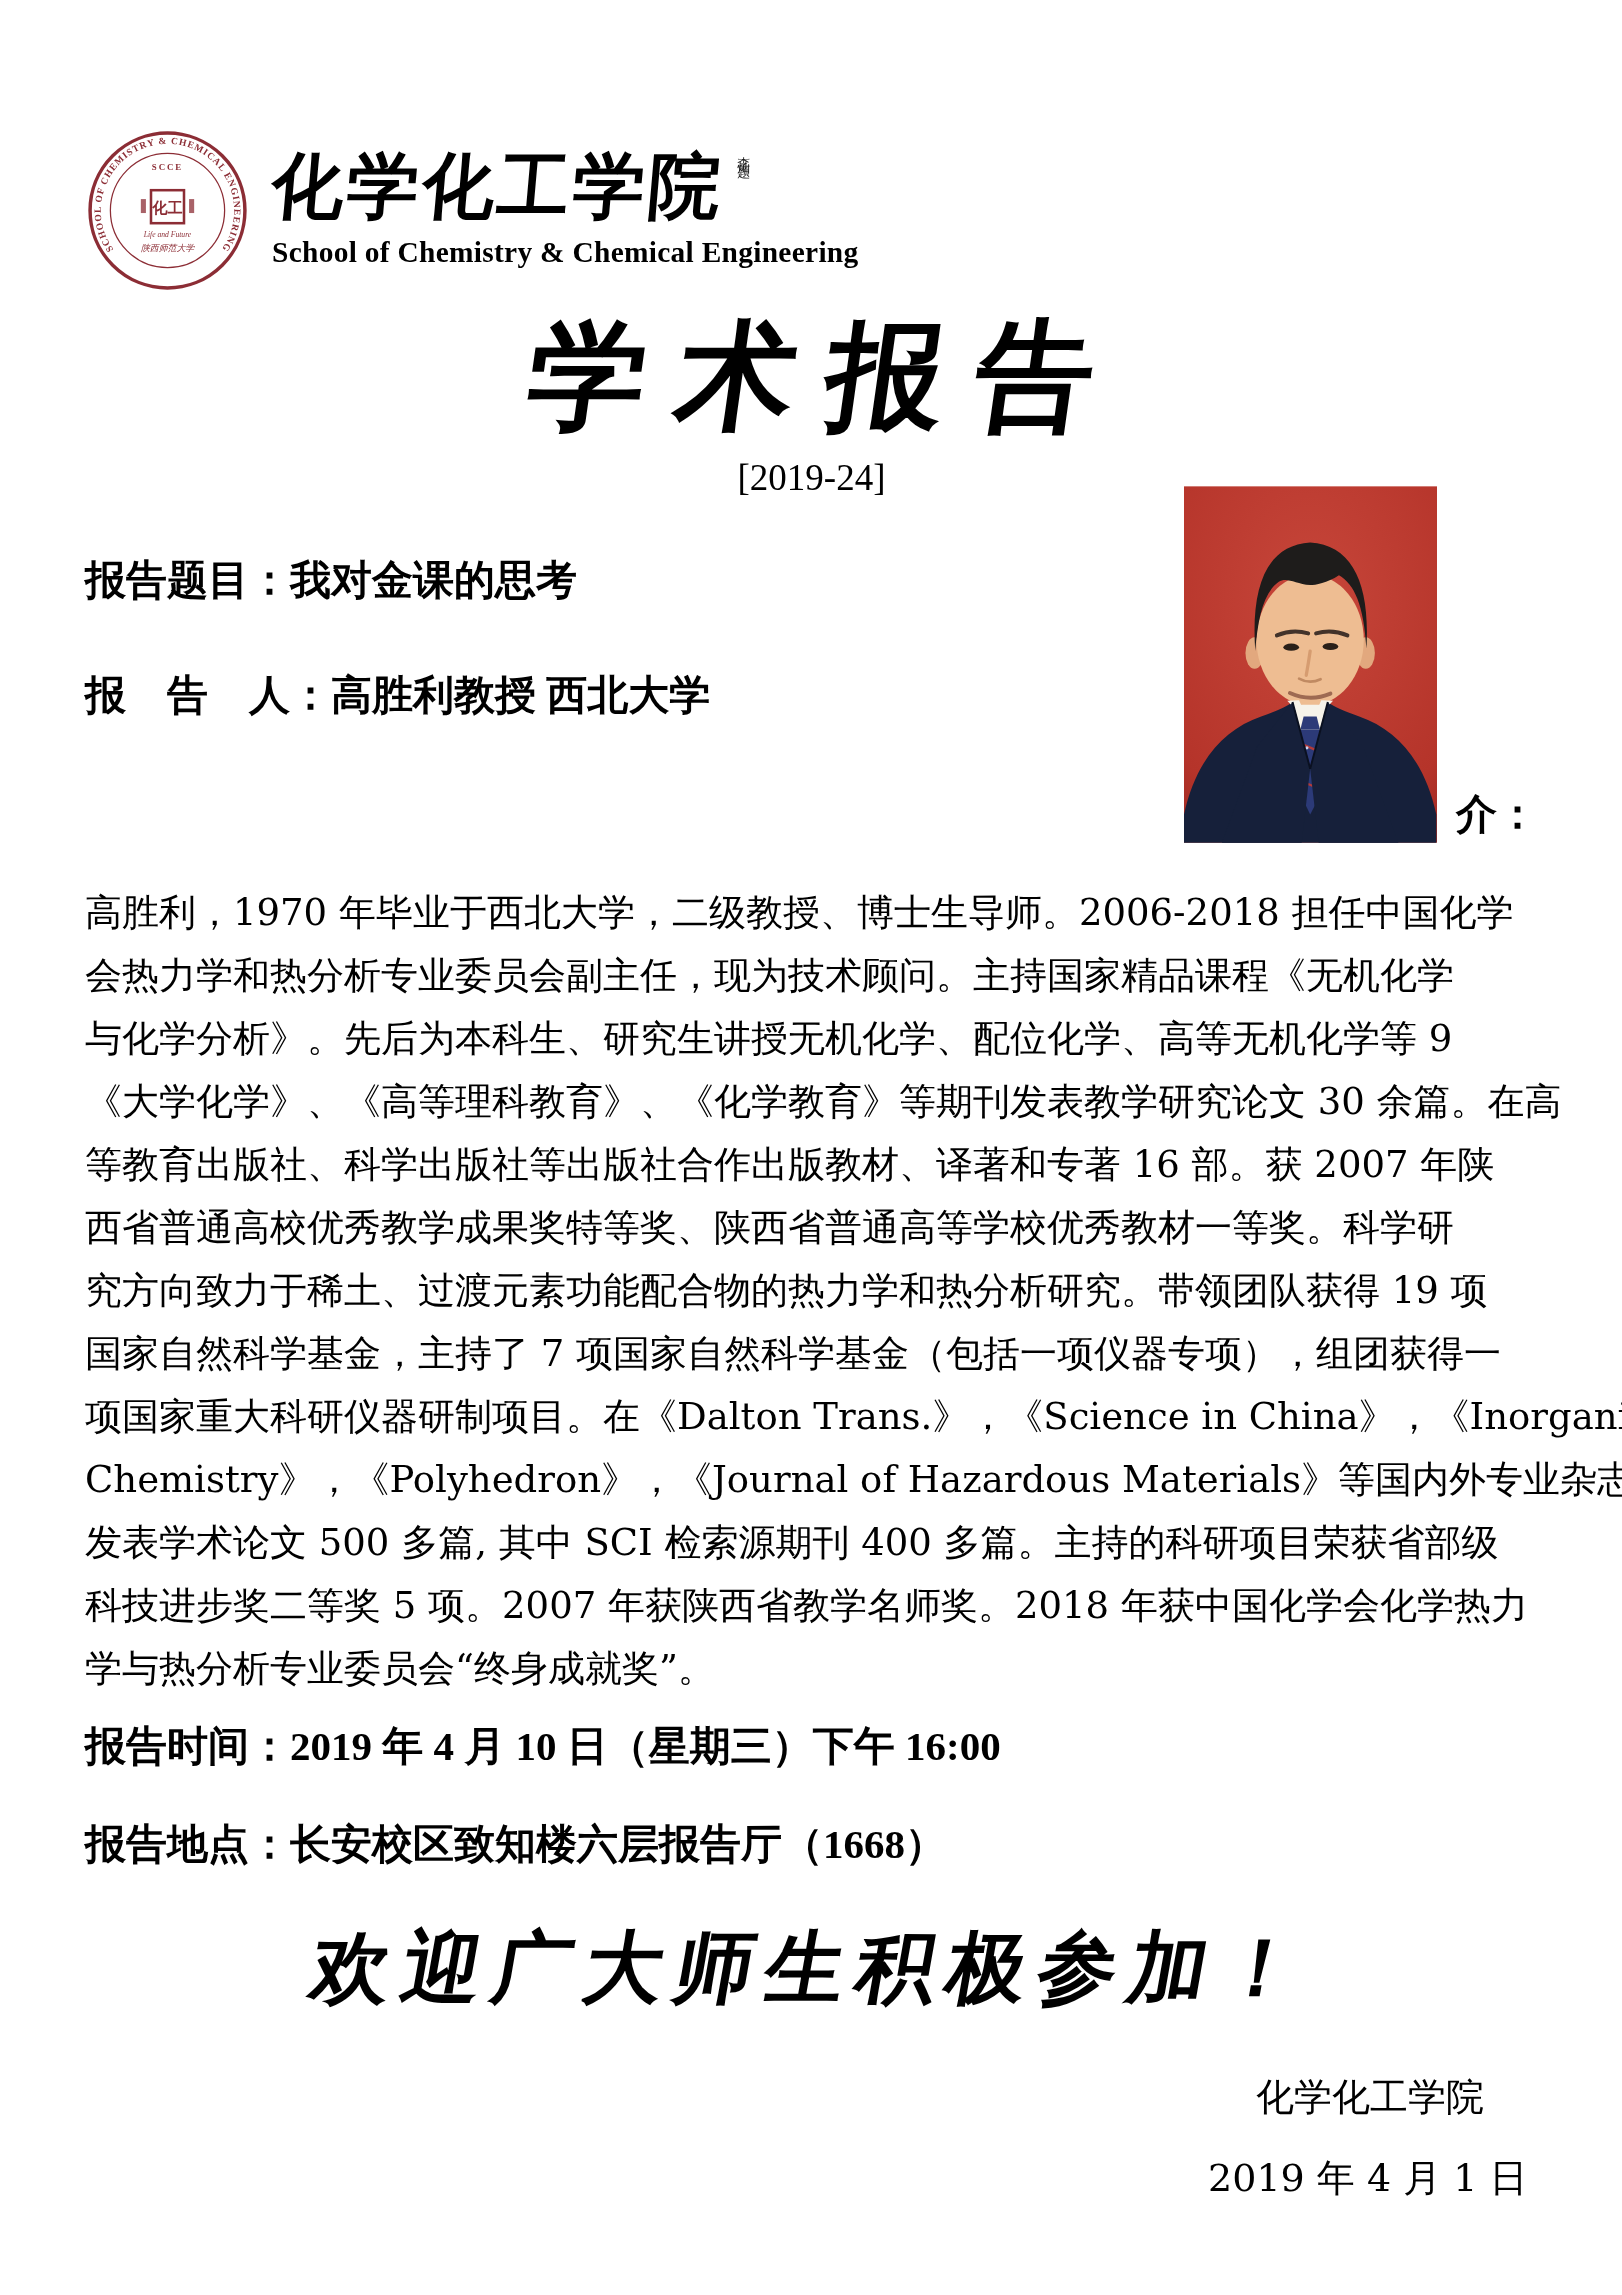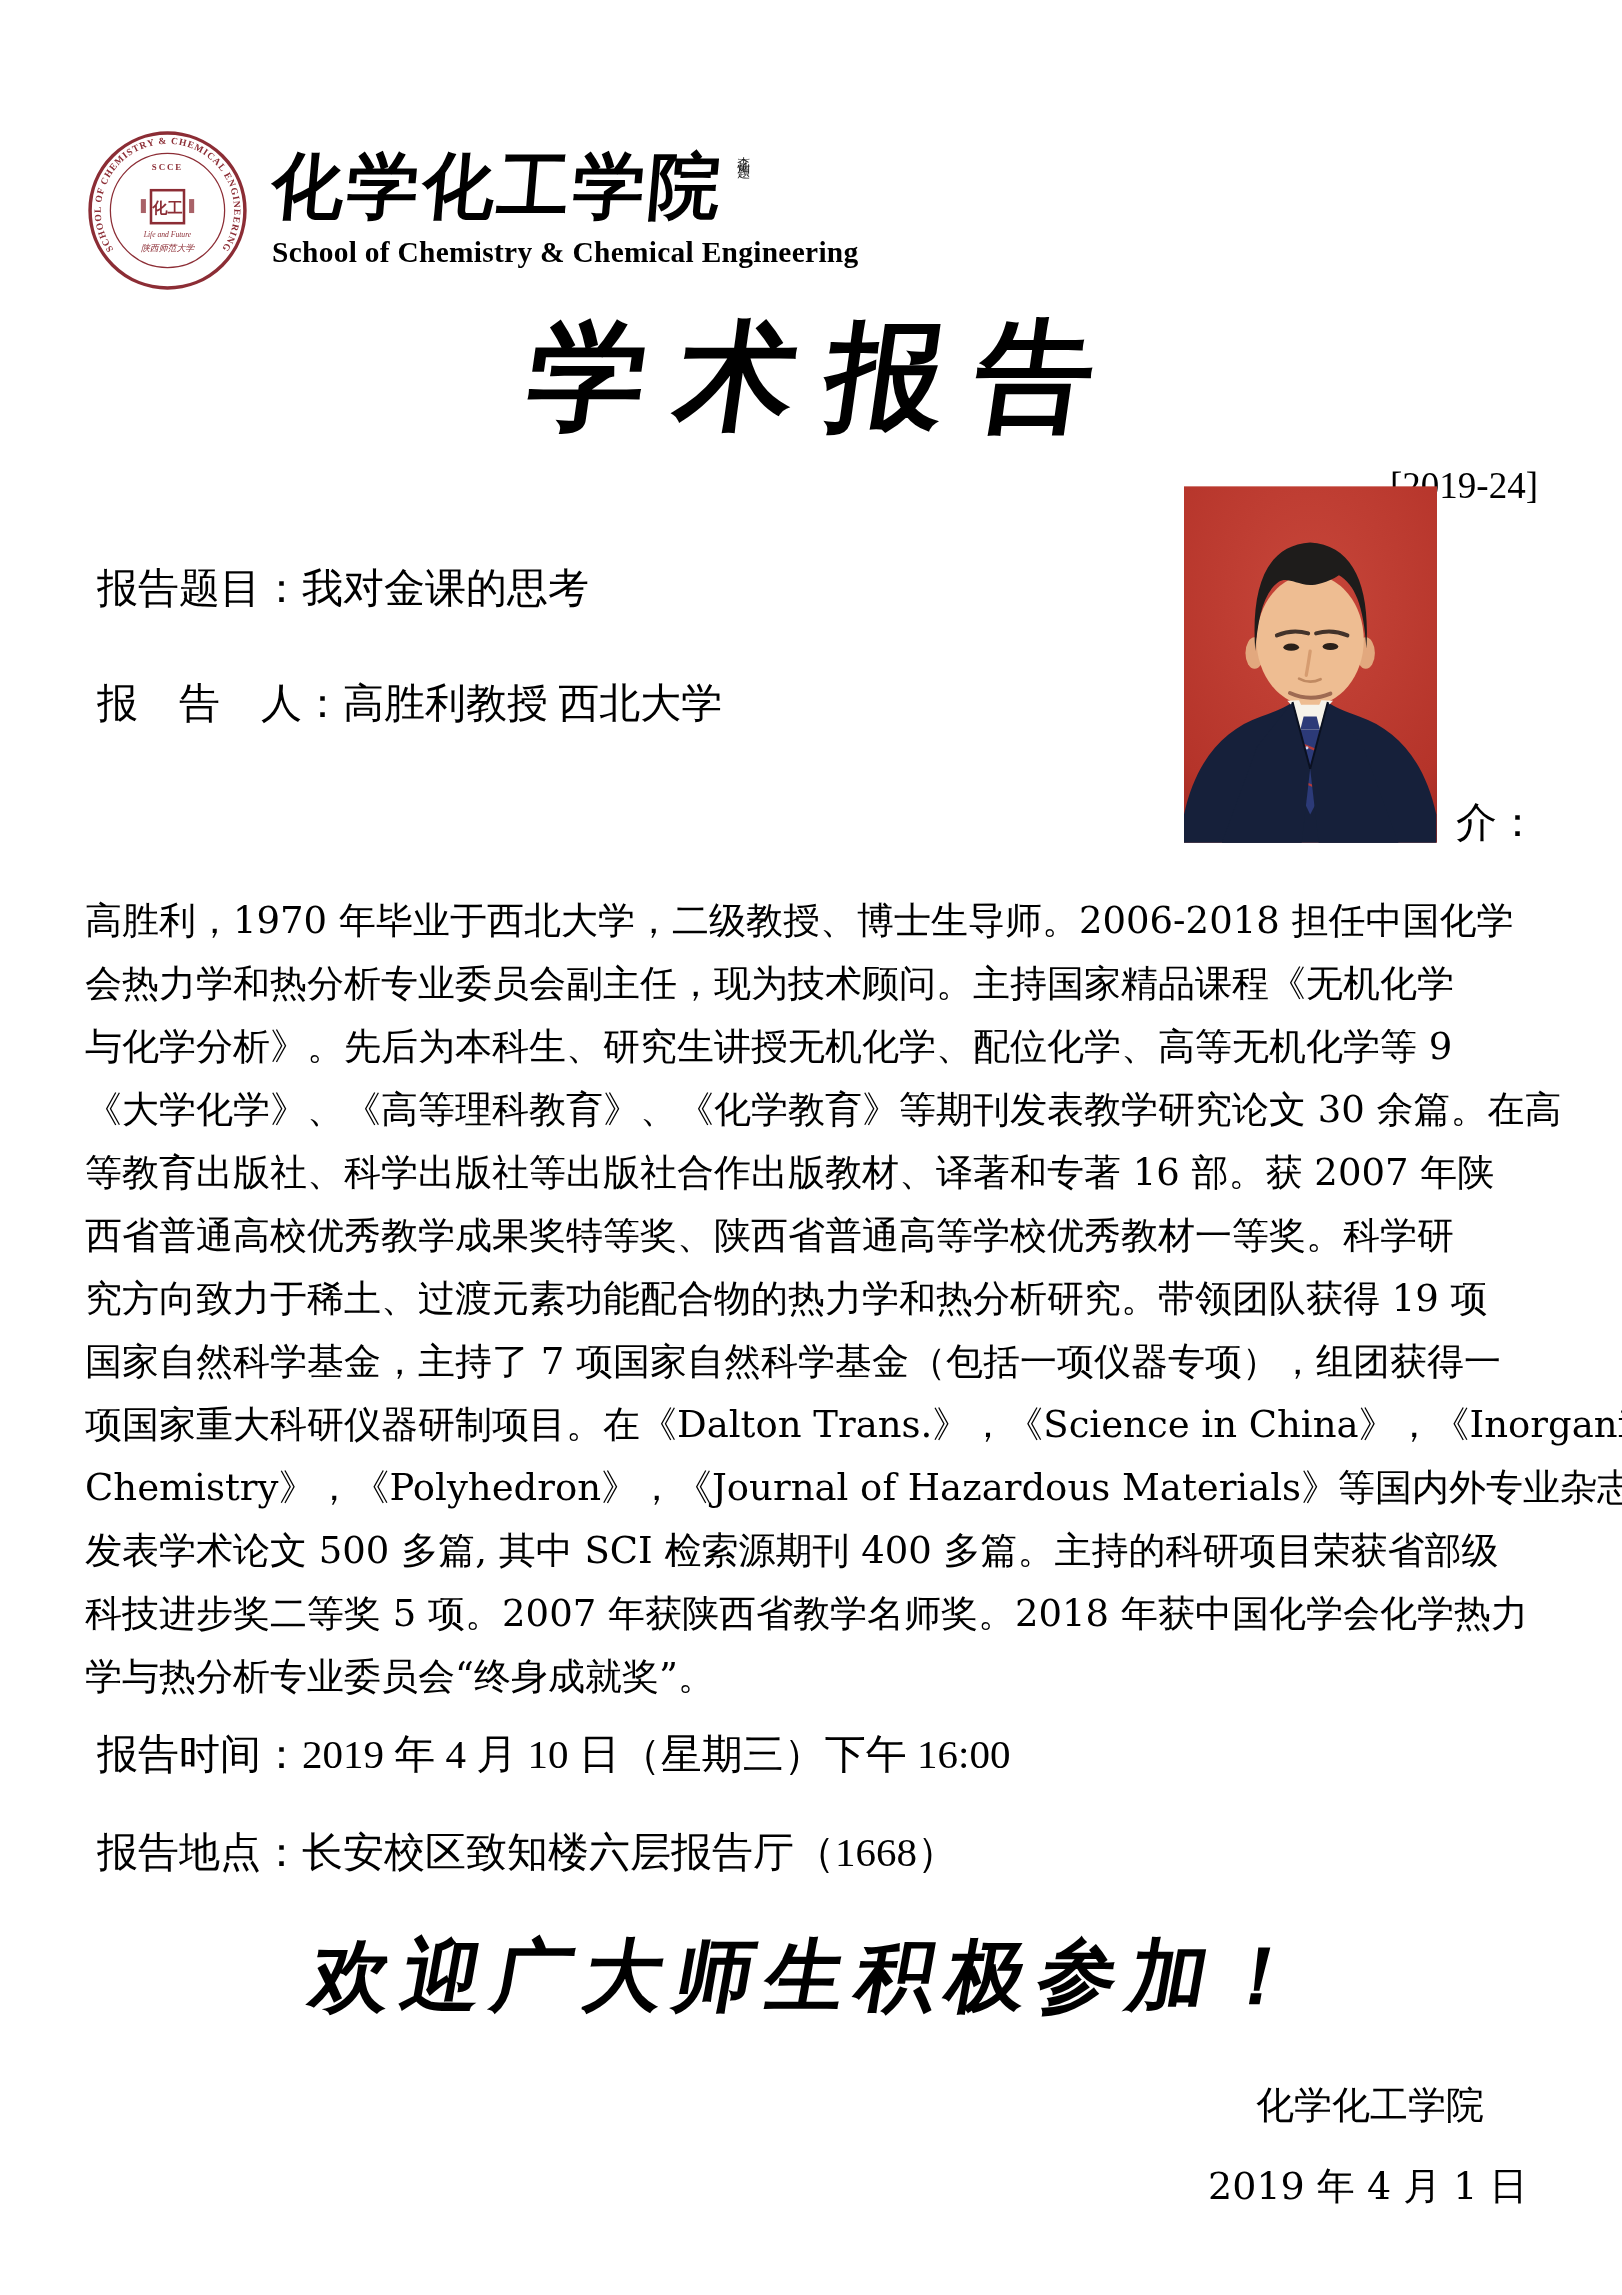--- a/index.html
+++ b/index.html
@@ -34,29 +34,28 @@
     font-family:"Liberation Serif", serif; letter-spacing:0.3px;
   }
 
   
   .page-title {
     margin-top:11.8px; text-align:center;
     font-size:118px; font-weight:900; line-height:1.2;
     letter-spacing:31px; text-indent:31px; transform:skewX(-8deg);
   }
   .issue {
-    text-align:right; font-size:37px; margin-top:18px;
+    text-align:center; font-size:37px; margin-top:10px;
     font-family:"Liberation Serif", serif;
   }
 
   
   .field-line {
-    font-size:41px; font-weight:normal;
+    font-size:41px; font-weight:bold;
     font-family:"Liberation Serif", serif;
-    margin-left:12px;
   }
   .topic   { margin-top:54px; }
   .speaker { margin-top:60px; }
   .intro   { margin-top:64px;text-align:right; }
 
   
   .bio { margin-top:39px; font-size:37px; line-height:63px; }
   .bio-line { white-space:nowrap; }
 
   

